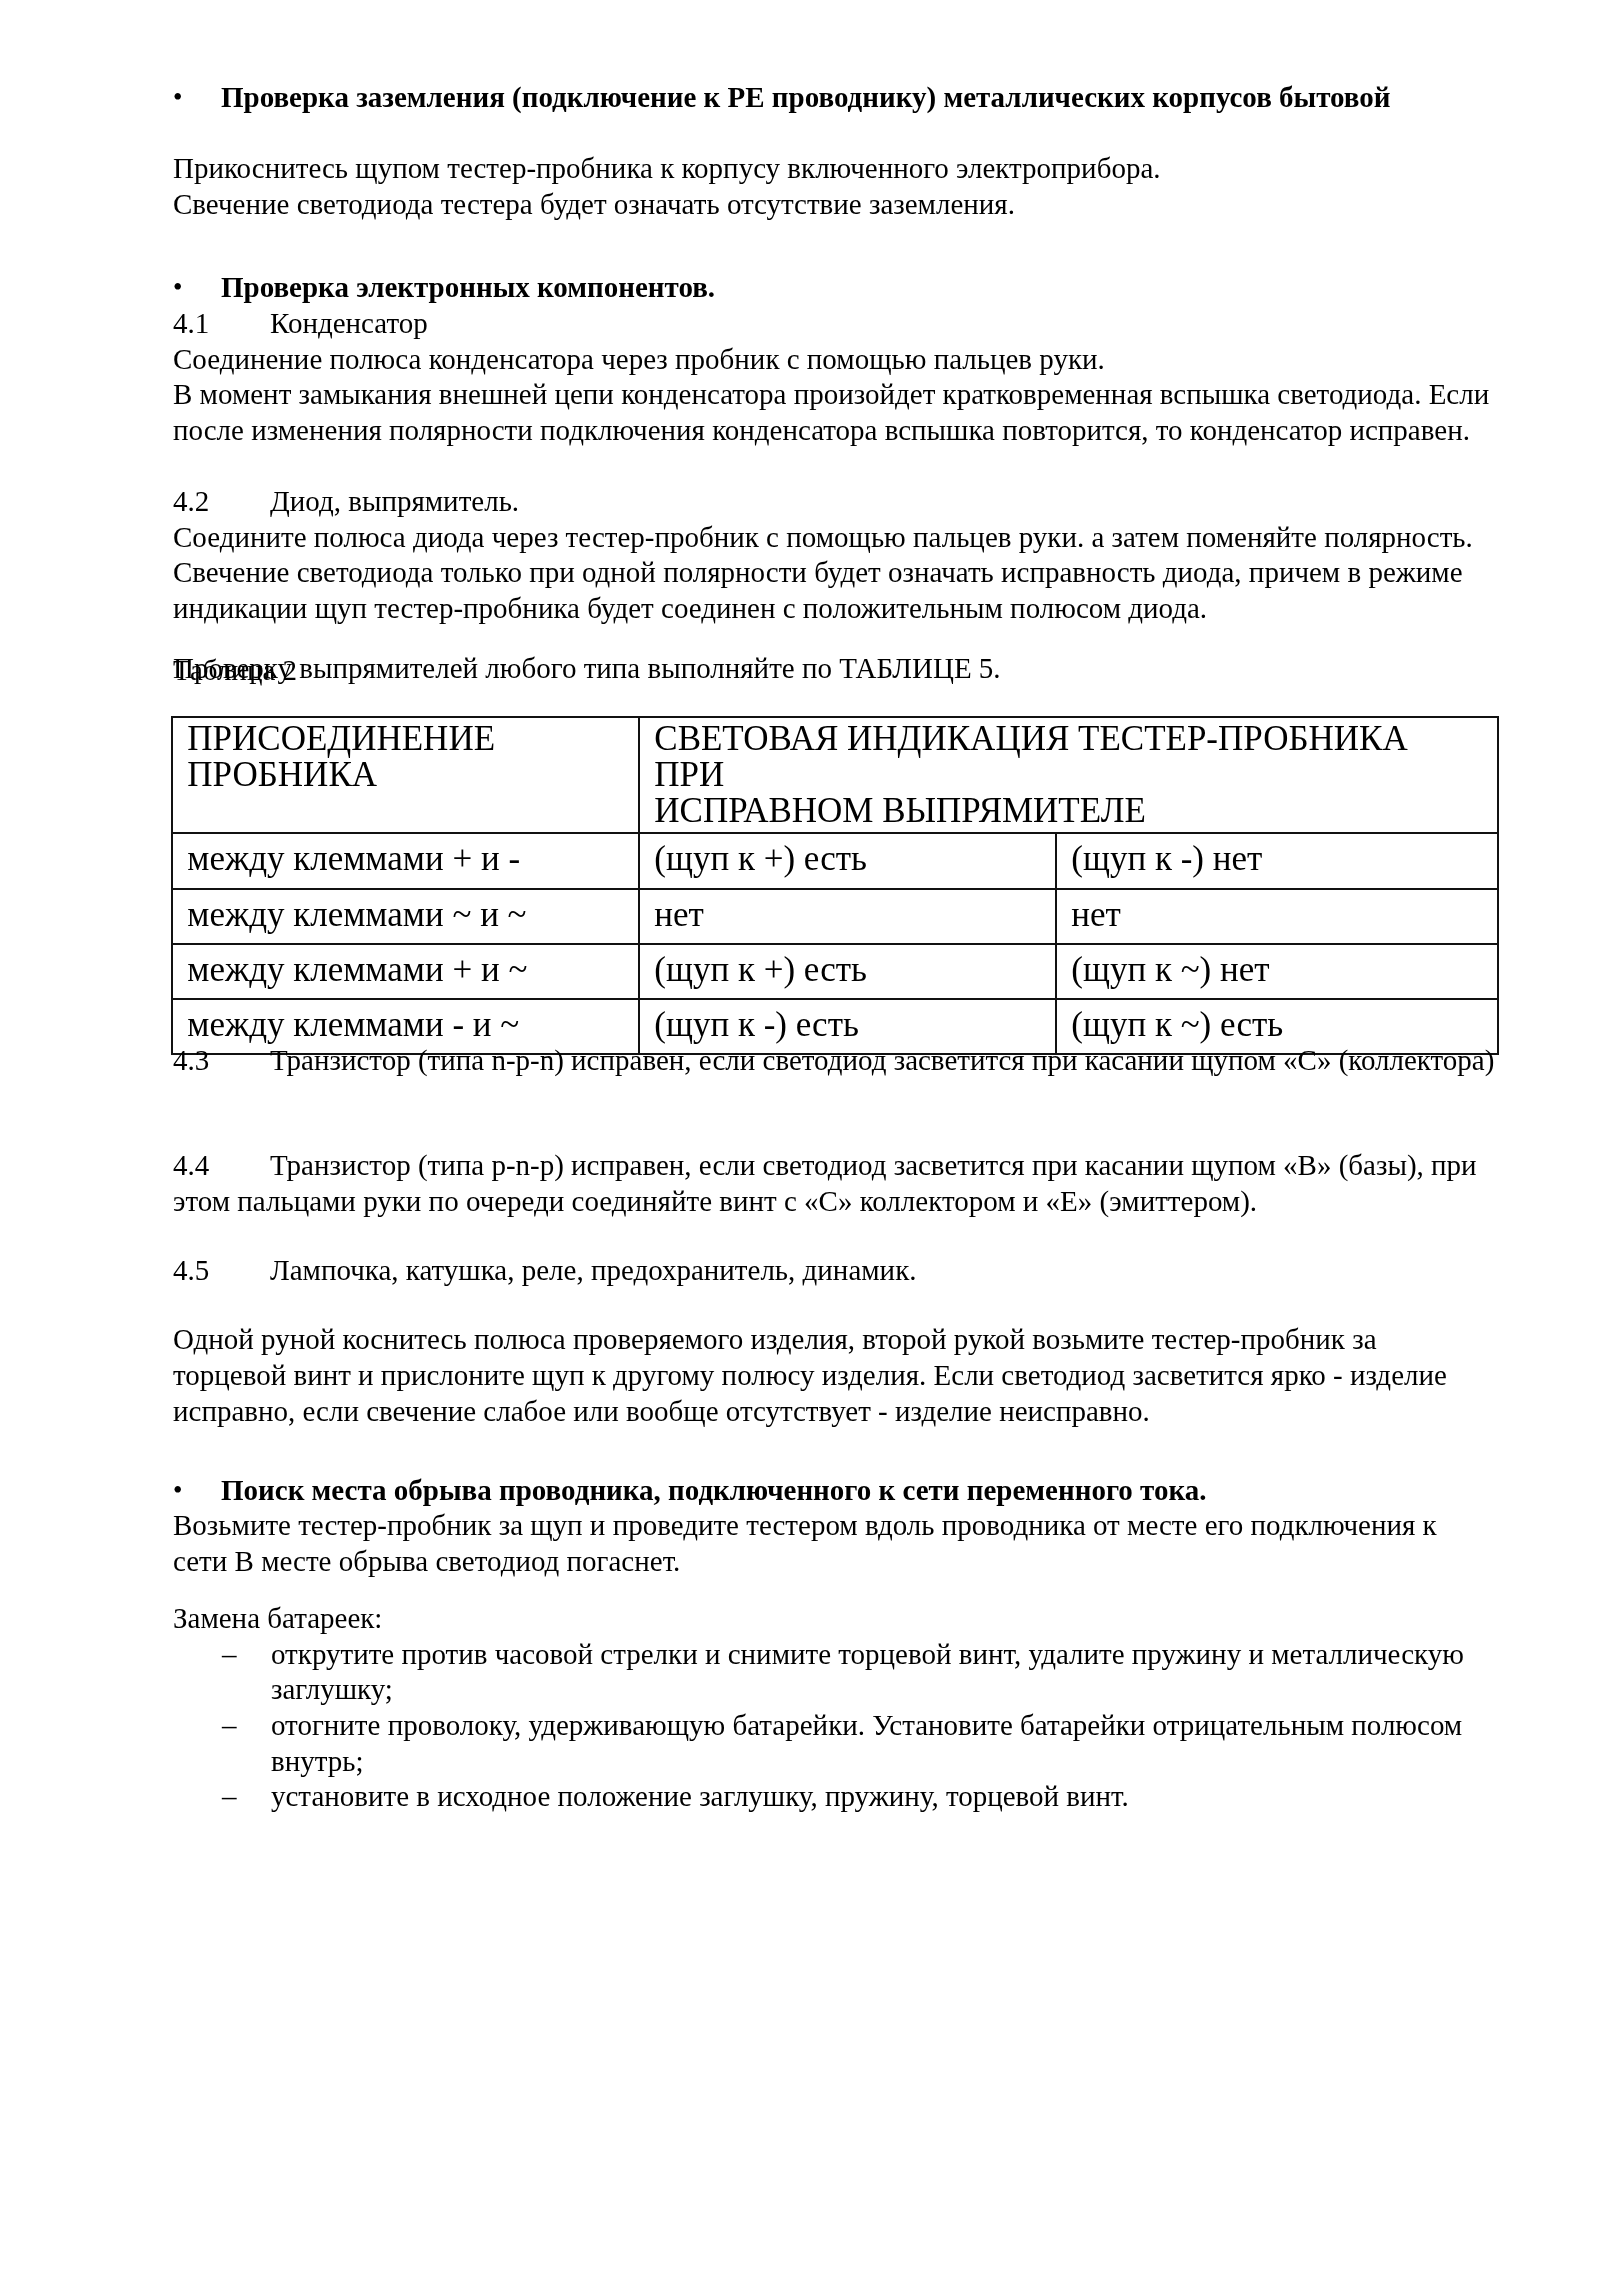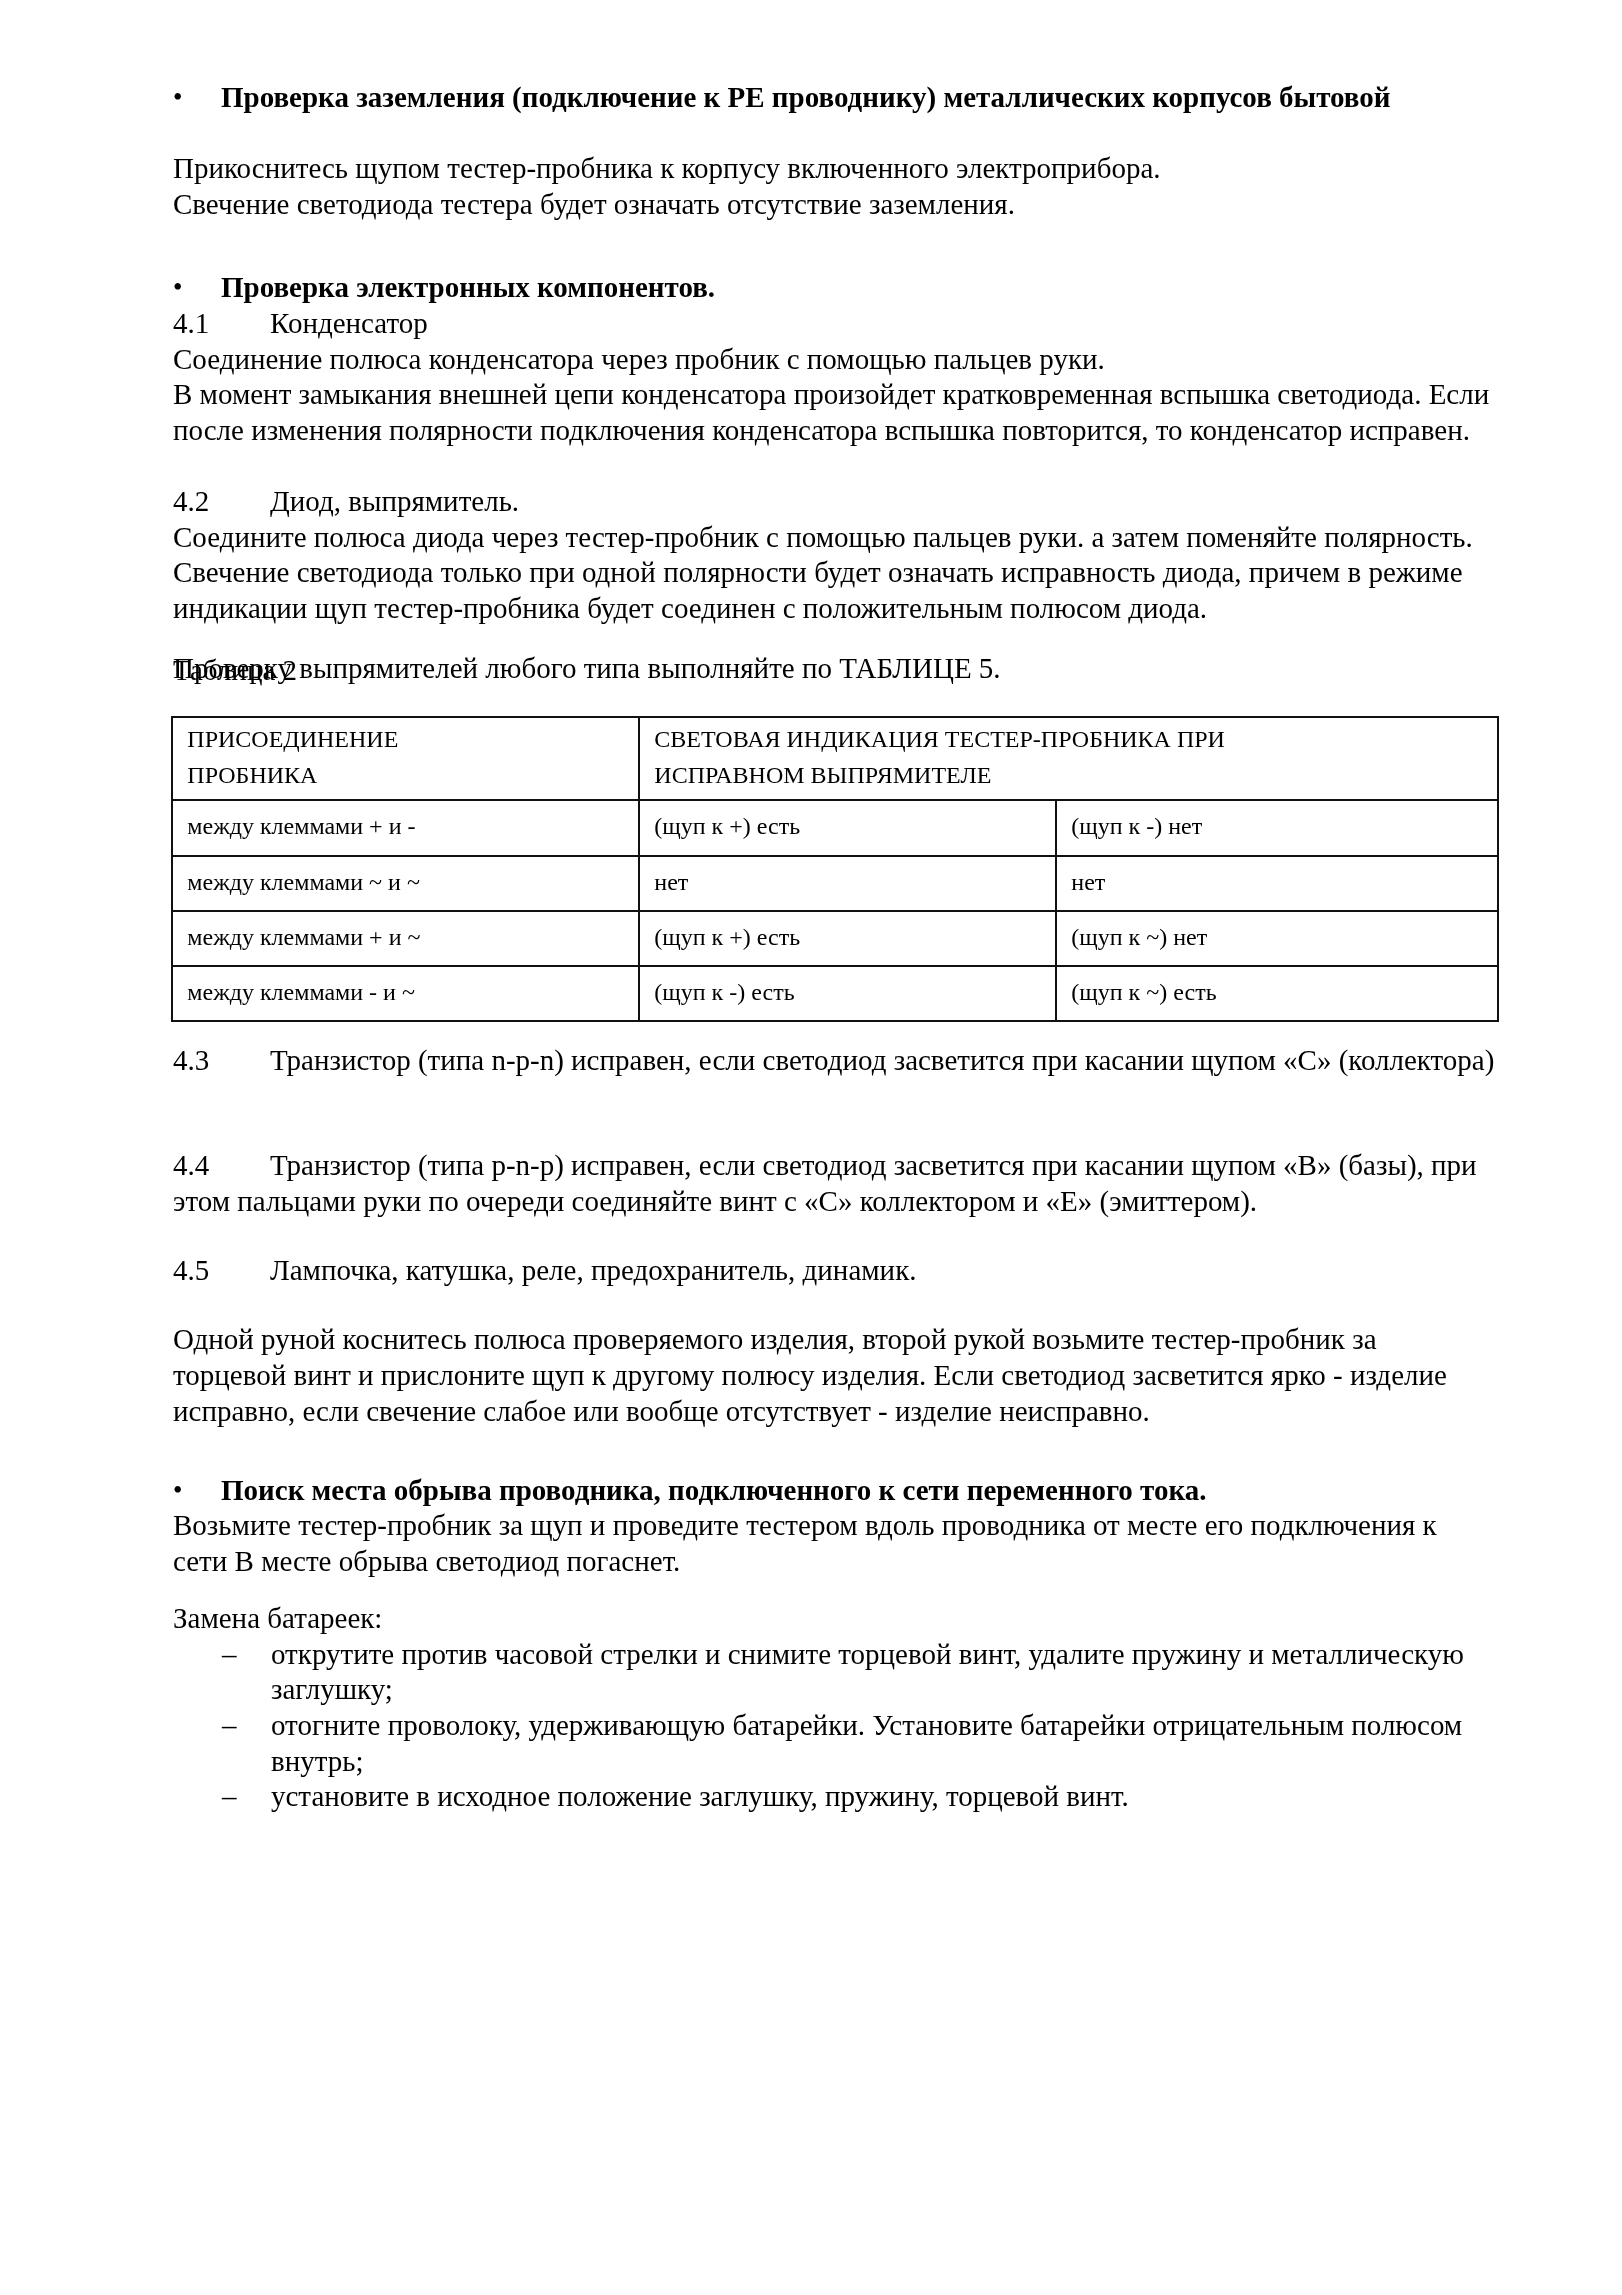--- a/index.html
+++ b/index.html
@@ -18,21 +18,21 @@
   .num .n { position: absolute; left: 0; }
   .num .t { position: absolute; left: 97px; }
   .dash { position: absolute; left: 222px; white-space: nowrap; }
   .dash-cont { position: absolute; left: 271px; white-space: nowrap; }
   .dash .d { position: absolute; left: 0; }
   .dash .t { position: absolute; left: 49px; }
 
   table.t2 {
     position: absolute; left: 171px; top: 716px;
     width: 1326px; border-collapse: collapse; table-layout: fixed;
-    font-size: 24px; line-height: 36px;
+    font-size: 35px; line-height: 36px;
   }
   table.t2 td {
     border: 2.4px solid #111; padding: 3.2px 14.3px; vertical-align: top;
   }
   table.t2 tr.hdr td { height: 75px; padding-top: 3.2px; }
   table.t2 tr.row td { height: 43px; padding-top: 7px; }
 </style>
 </head>
 <body>
 

